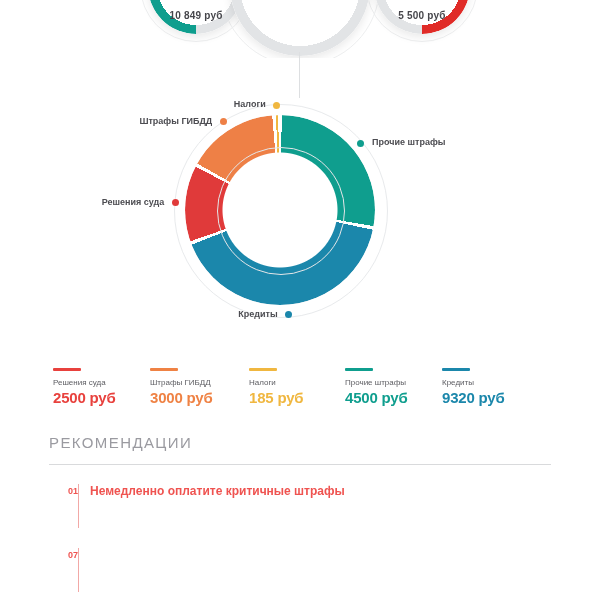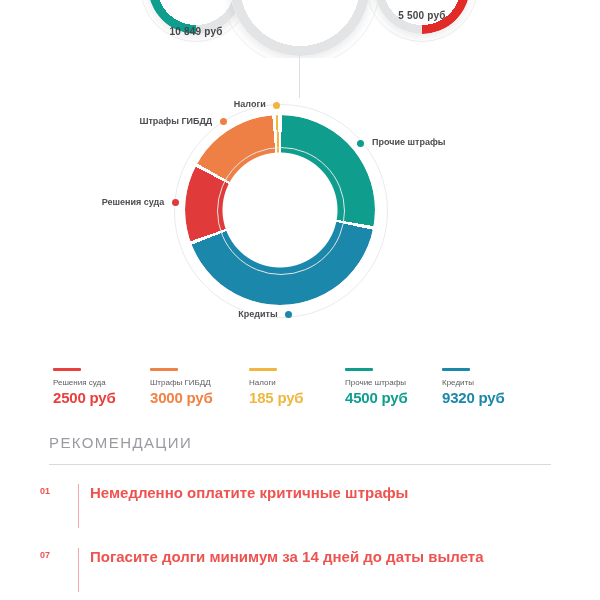--- a/index.html
+++ b/index.html
@@ -32,21 +32,21 @@
     font-size:10px;font-weight:bold;color:#46464b;
     letter-spacing:.2px;
     white-space:nowrap;
   }
   .g-left{ left:148px; top:-62px; width:96px; height:96px; }
   .g-left .gauge-ring{
     background:conic-gradient(from 180deg,#0f9e8e 0deg 108deg,#e2e4e6 108deg 360deg);
     -webkit-mask:radial-gradient(circle, transparent 0 39px, #000 39px);
             mask:radial-gradient(circle, transparent 0 39px, #000 39px);
   }
-  .g-left .gauge-val{ top:88px; }
+  .g-left .gauge-val{ top:72px; }
 
   .g-center{ left:230px; top:-84px; width:140px; height:140px; }
   .g-center .gauge-ring{
     background:conic-gradient(from 180deg,#e2e4e6 0deg 360deg);
     -webkit-mask:radial-gradient(circle, transparent 0 60px, #000 60px);
             mask:radial-gradient(circle, transparent 0 60px, #000 60px);
   }
   .g-center .gauge-val{ top:96px; font-size:11px; }
 
   .g-right{ left:374px; top:-62px; width:96px; height:96px; }
@@ -121,29 +121,29 @@
   .rec-title{
     position:absolute;left:49px;top:0;
     font-size:15px;color:#9a9aa0;letter-spacing:1.4px;font-weight:normal;
   }
   .rec-rule{
     position:absolute;left:49px;top:30px;width:502px;height:1px;background:#d9dadc;
   }
   .rec-list{ position:absolute;left:0;top:50px;width:600px; }
   .rec-item{ position:relative;padding-left:0;margin-bottom:16px;height:48px; }
   .rec-num{
-    position:absolute;left:40px;top:2px;
+    position:absolute;left:68px;top:2px;
     font-size:9px;font-weight:bold;color:#ef5350;
   }
   .rec-divider{
     position:absolute;left:78px;top:0;width:1px;height:44px;background:#f2a8a6;
   }
   .rec-body{ position:absolute;left:90px;top:0;width:450px; }
   .rec-head{
-    font-size:15px;font-weight:bold;color:#ef5350;margin-bottom:4px;
+    font-size:12px;font-weight:bold;color:#ef5350;margin-bottom:4px;
   }
   .rec-text{
     font-size:8.5px;color:#6f6f74;line-height:1.55;
   }
 </style>
 </head>
 <body>
 
 <div class="gauges">
   <div class="gauge-halo halo-left"></div>
@@ -222,17 +222,16 @@
         <div class="rec-num">01</div>
         <div class="rec-divider"></div>
         <div class="rec-body">
           <div class="rec-head">Немедленно оплатите критичные штрафы</div>
         </div>
       </div>
       <div class="rec-item">
         <div class="rec-num">07</div>
         <div class="rec-divider"></div>
         <div class="rec-body">
-          <div class="rec-head">Погасите долги минимум за 14 дней до даты вылета</div>
         </div>
       </div>
     </div>
 </div>
 
 </body></html>

